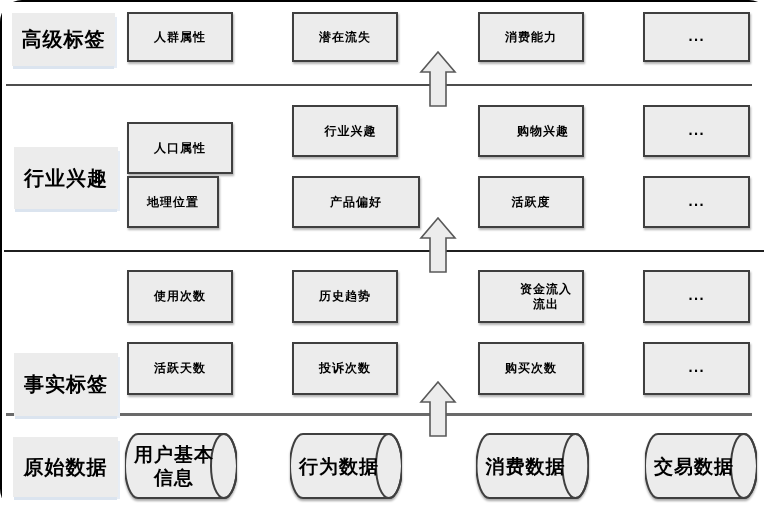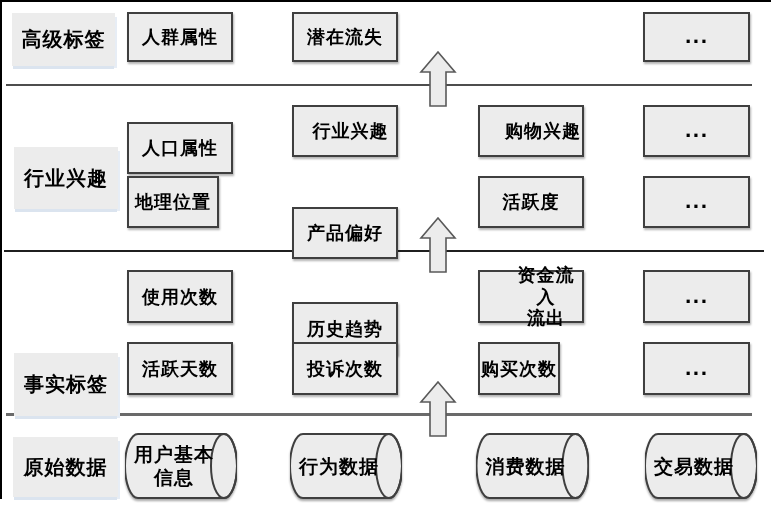--- a/index.html
+++ b/index.html
@@ -1,38 +1,38 @@
 <!DOCTYPE html>
 <html><head>
 <meta charset="utf-8">
 <style>
   html,body{margin:0;padding:0;background:#fff;}
   #stage{
     position:relative;width:771px;height:511px;background:#ffffff;
     font-family:"DejaVu Sans","Liberation Sans",sans-serif;
-    overflow:hidden;color:#000;
+    overflow:hidden;color:#000;border-radius:22px;
   }
   .frame-top{position:absolute;left:0;top:0;width:771px;height:2px;background:#000;}
   .frame-left{position:absolute;left:0;top:0;width:2px;height:499px;background:#000;}
 
   .hline{position:absolute;background:#4a4a4a;}
   .hline.l1{left:6px;top:84px;width:746px;height:2px;background:#4d4d4d;}
   .hline.l2{left:4px;top:250px;width:760px;height:2px;background:#1f1f1f;}
   .hline.l3{left:6px;top:413px;width:746px;height:3px;background:#6a6a6a;}
 
   .seclabel{
     position:absolute;background:#ececec;
     display:flex;align-items:center;justify-content:center;
     font-weight:bold;font-size:20px;letter-spacing:1px;
     box-shadow:0 4px 0 -1px #dbe4ef, 3px 3px 0 -1px #e7edf5;
   }
   .box{
     position:absolute;background:#ececec;border:2px solid #3f3f3f;
     display:flex;align-items:center;justify-content:center;
-    font-weight:bold;font-size:18px;line-height:1.2;
+    font-weight:bold;font-size:12px;line-height:1.2;
     text-align:center;white-space:pre-line;
     box-shadow:1px 2px 2px rgba(0,0,0,0.3);
     box-sizing:border-box;letter-spacing:1px;
   }
   .cyl{position:absolute;}
   .cyl svg{position:absolute;left:0;top:0;filter:drop-shadow(0 2px 1px rgba(0,0,0,0.35));}
   .cyl-label{
     position:absolute;left:4px;right:18px;top:0;bottom:0;
     display:flex;align-items:center;justify-content:center;
     font-weight:bold;font-size:19px;line-height:1.2;text-align:center;
@@ -48,41 +48,42 @@
   <div class="frame-top"></div>
   <div class="frame-left"></div>
 
   <div class="hline l1"></div>
   <div class="hline l2"></div>
   <div class="hline l3"></div>
 
   <div class="seclabel" style="left:12px;top:13px;width:103px;height:53px;">高级标签</div>
   <div class="box" style="left:127px;top:12px;width:106px;height:50px;">人群属性</div>
   <div class="box" style="left:292px;top:12px;width:106px;height:50px;">潜在流失</div>
+  <div class="box" style="left:478px;top:12px;width:106px;height:50px;">消费能力</div>
   <div class="box" style="left:643px;top:12px;width:107px;height:50px;">...</div>
 
   <div class="seclabel" style="left:14px;top:147px;width:104px;height:62px;">行业兴趣</div>
   <div class="box" style="left:127px;top:105px;width:106px;height:52px;margin-top:17px;">人口属性</div>
   <div class="box" style="left:292px;top:105px;width:106px;height:52px;padding-left:11px;">行业兴趣</div>
   <div class="box" style="left:478px;top:105px;width:106px;height:52px;padding-left:24px;">购物兴趣</div>
   <div class="box" style="left:643px;top:105px;width:107px;height:52px;">...</div>
   <div class="box" style="left:127px;top:176px;width:92px;height:52px;">地理位置</div>
-  <div class="box" style="left:292px;top:176px;width:106px;height:52px;margin-top:31px;">产品偏好</div>
+  <div class="box" style="left:292px;top:176px;width:128px;height:52px;">产品偏好</div>
   <div class="box" style="left:478px;top:176px;width:106px;height:52px;">活跃度</div>
   <div class="box" style="left:643px;top:176px;width:107px;height:52px;">...</div>
 
   <div class="seclabel" style="left:14px;top:313px;width:104px;height:63px;margin-top:40px;">事实标签</div>
   <div class="box" style="left:127px;top:270px;width:106px;height:53px;">使用次数</div>
-  <div class="box" style="left:292px;top:270px;width:106px;height:53px;margin-top:32px;">历史趋势</div>
+  <div class="box" style="left:292px;top:270px;width:106px;height:53px;">历史趋势</div>
   <div class="box" style="left:478px;top:270px;width:106px;height:53px;padding-left:30px;">资金流入
 流出</div>
   <div class="box" style="left:643px;top:270px;width:107px;height:53px;">...</div>
   <div class="box" style="left:127px;top:342px;width:106px;height:53px;">活跃天数</div>
   <div class="box" style="left:292px;top:342px;width:106px;height:53px;">投诉次数</div>
-  <div class="box" style="left:478px;top:342px;width:82px;height:53px;">购买次数</div>
+  <div class="box" style="left:478px;top:342px;width:106px;height:53px;">购买次数</div>
   <div class="box" style="left:643px;top:342px;width:107px;height:53px;">...</div>
 
   <div class="seclabel" style="left:13px;top:437px;width:105px;height:60px;">原始数据</div>
 
   <div class="cyl" style="left:125px;top:432px;width:112px;height:68px;">
     <svg width="112" height="68" viewBox="0 0 112 68">
       <path d="M 99 2 L 13 2 A 13 32 0 0 0 13 66 L 99 66 A 13 32 0 0 0 99 2 Z" fill="#ececec" stroke="#3f3f3f" stroke-width="2"></path>
       <ellipse cx="99" cy="34" rx="13" ry="32" fill="none" stroke="#3f3f3f" stroke-width="2"></ellipse>
     </svg>
     <div class="cyl-label">用户基本

